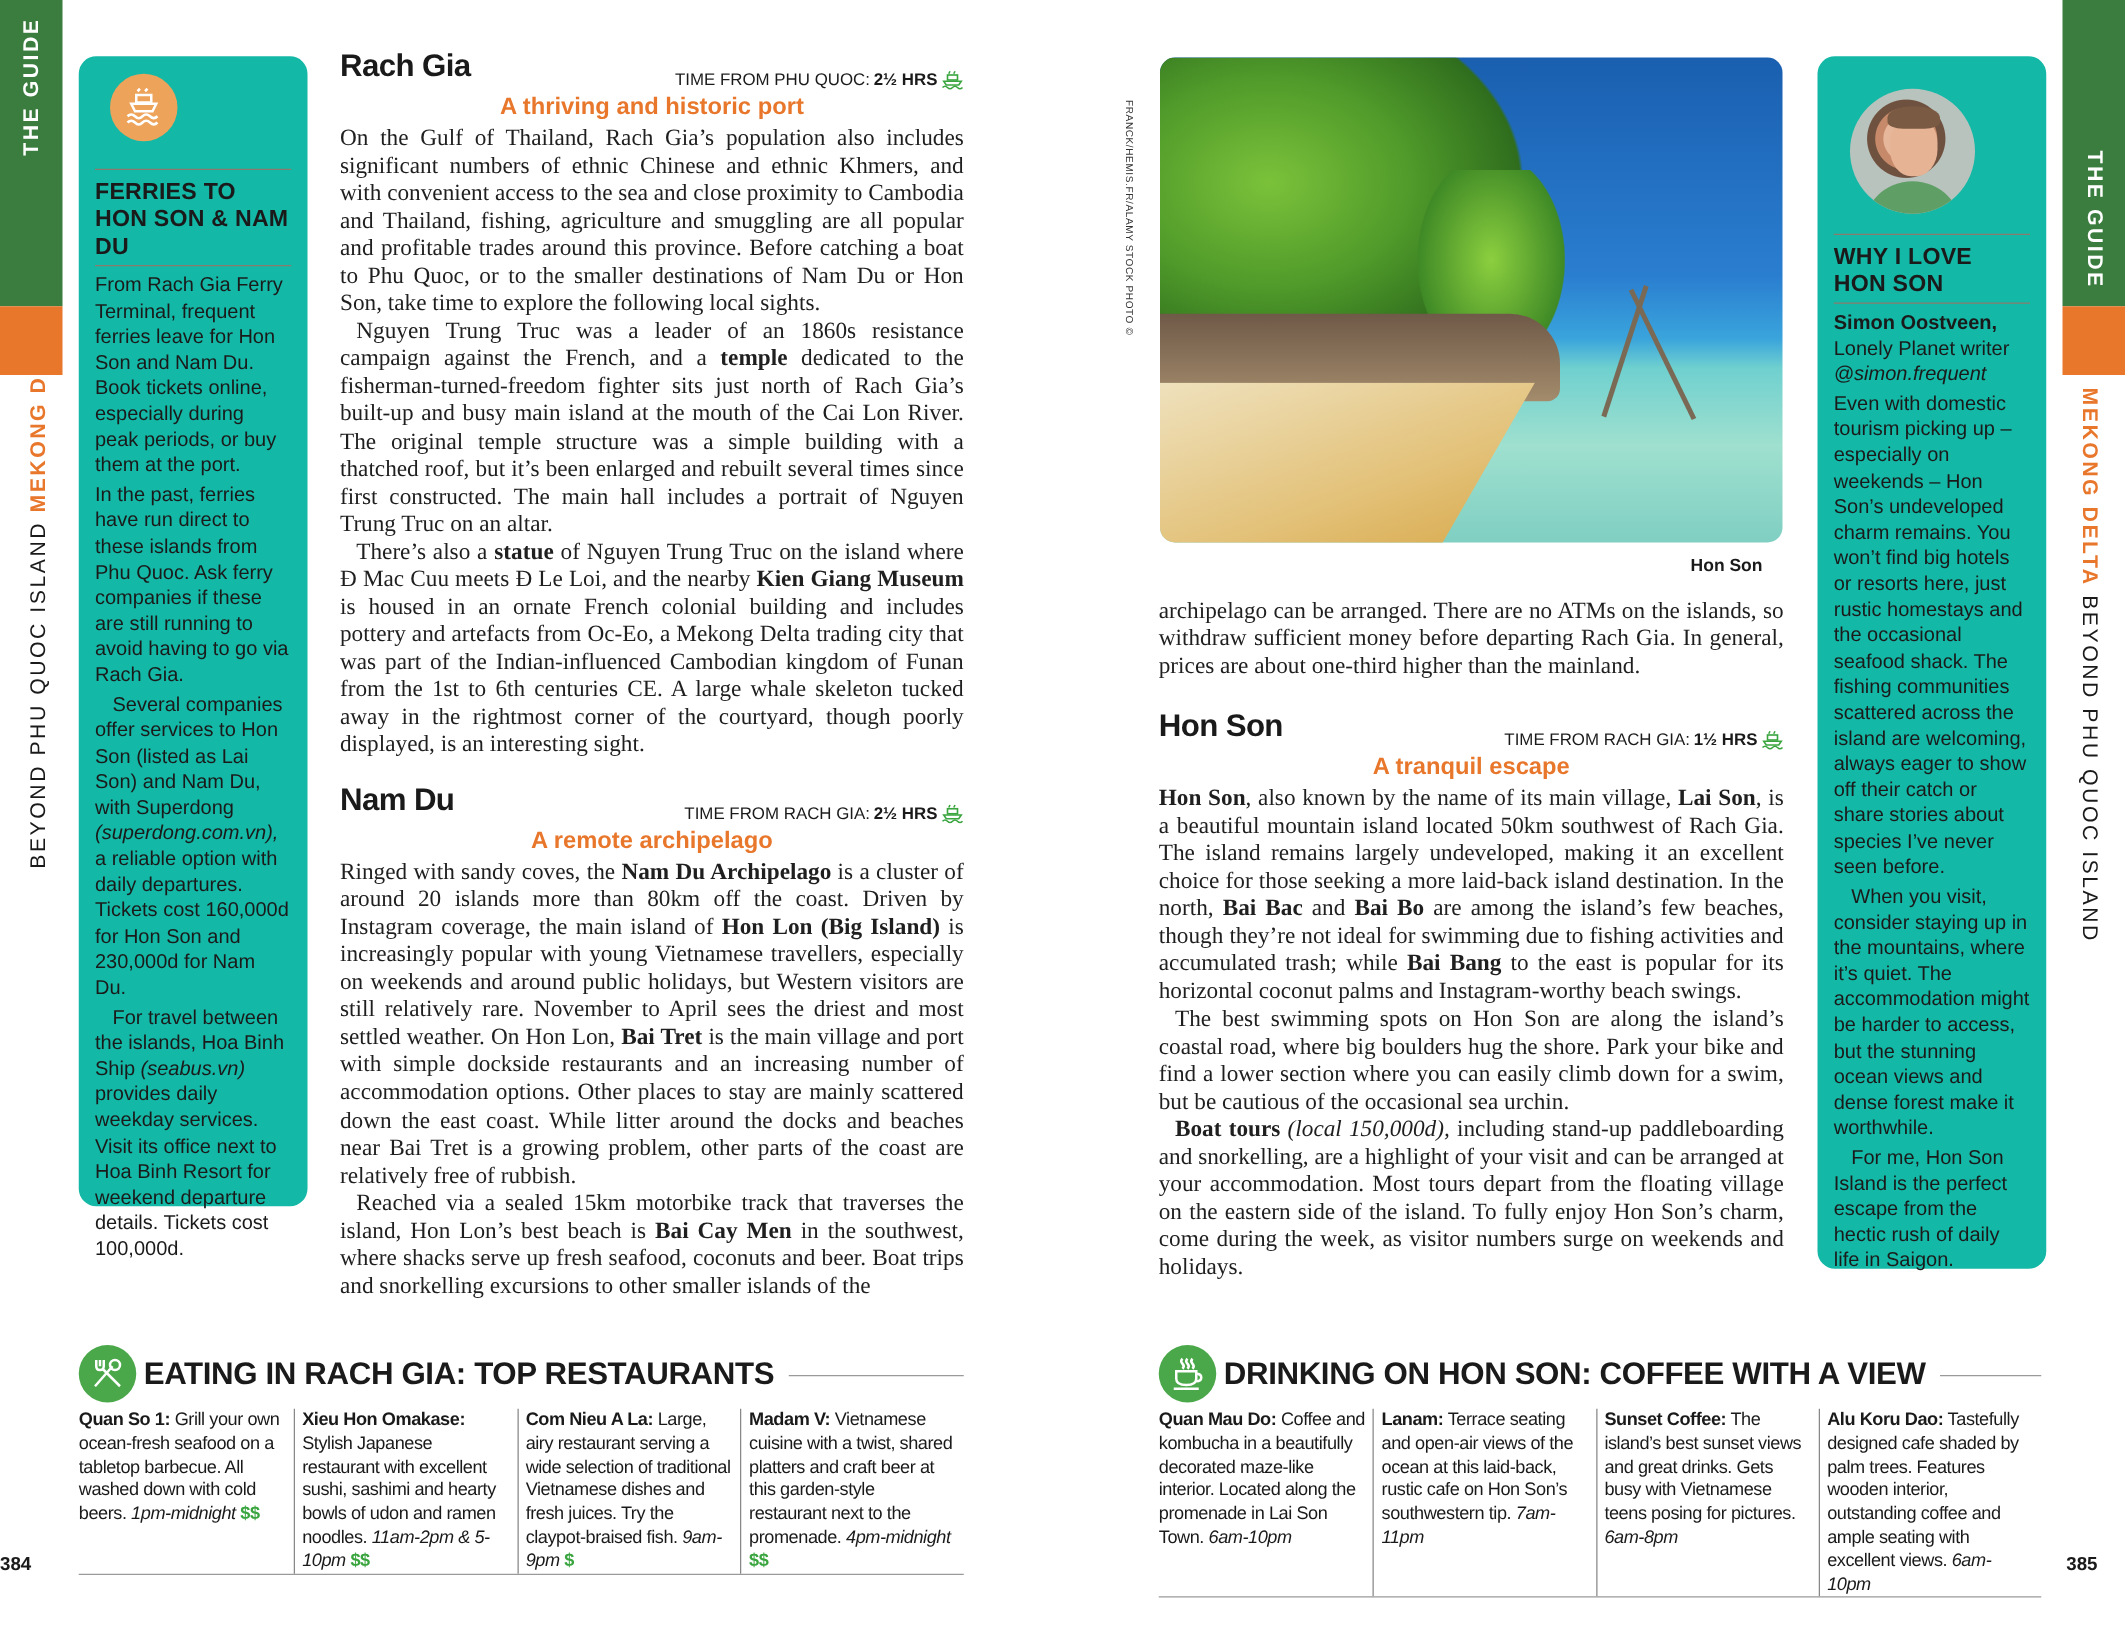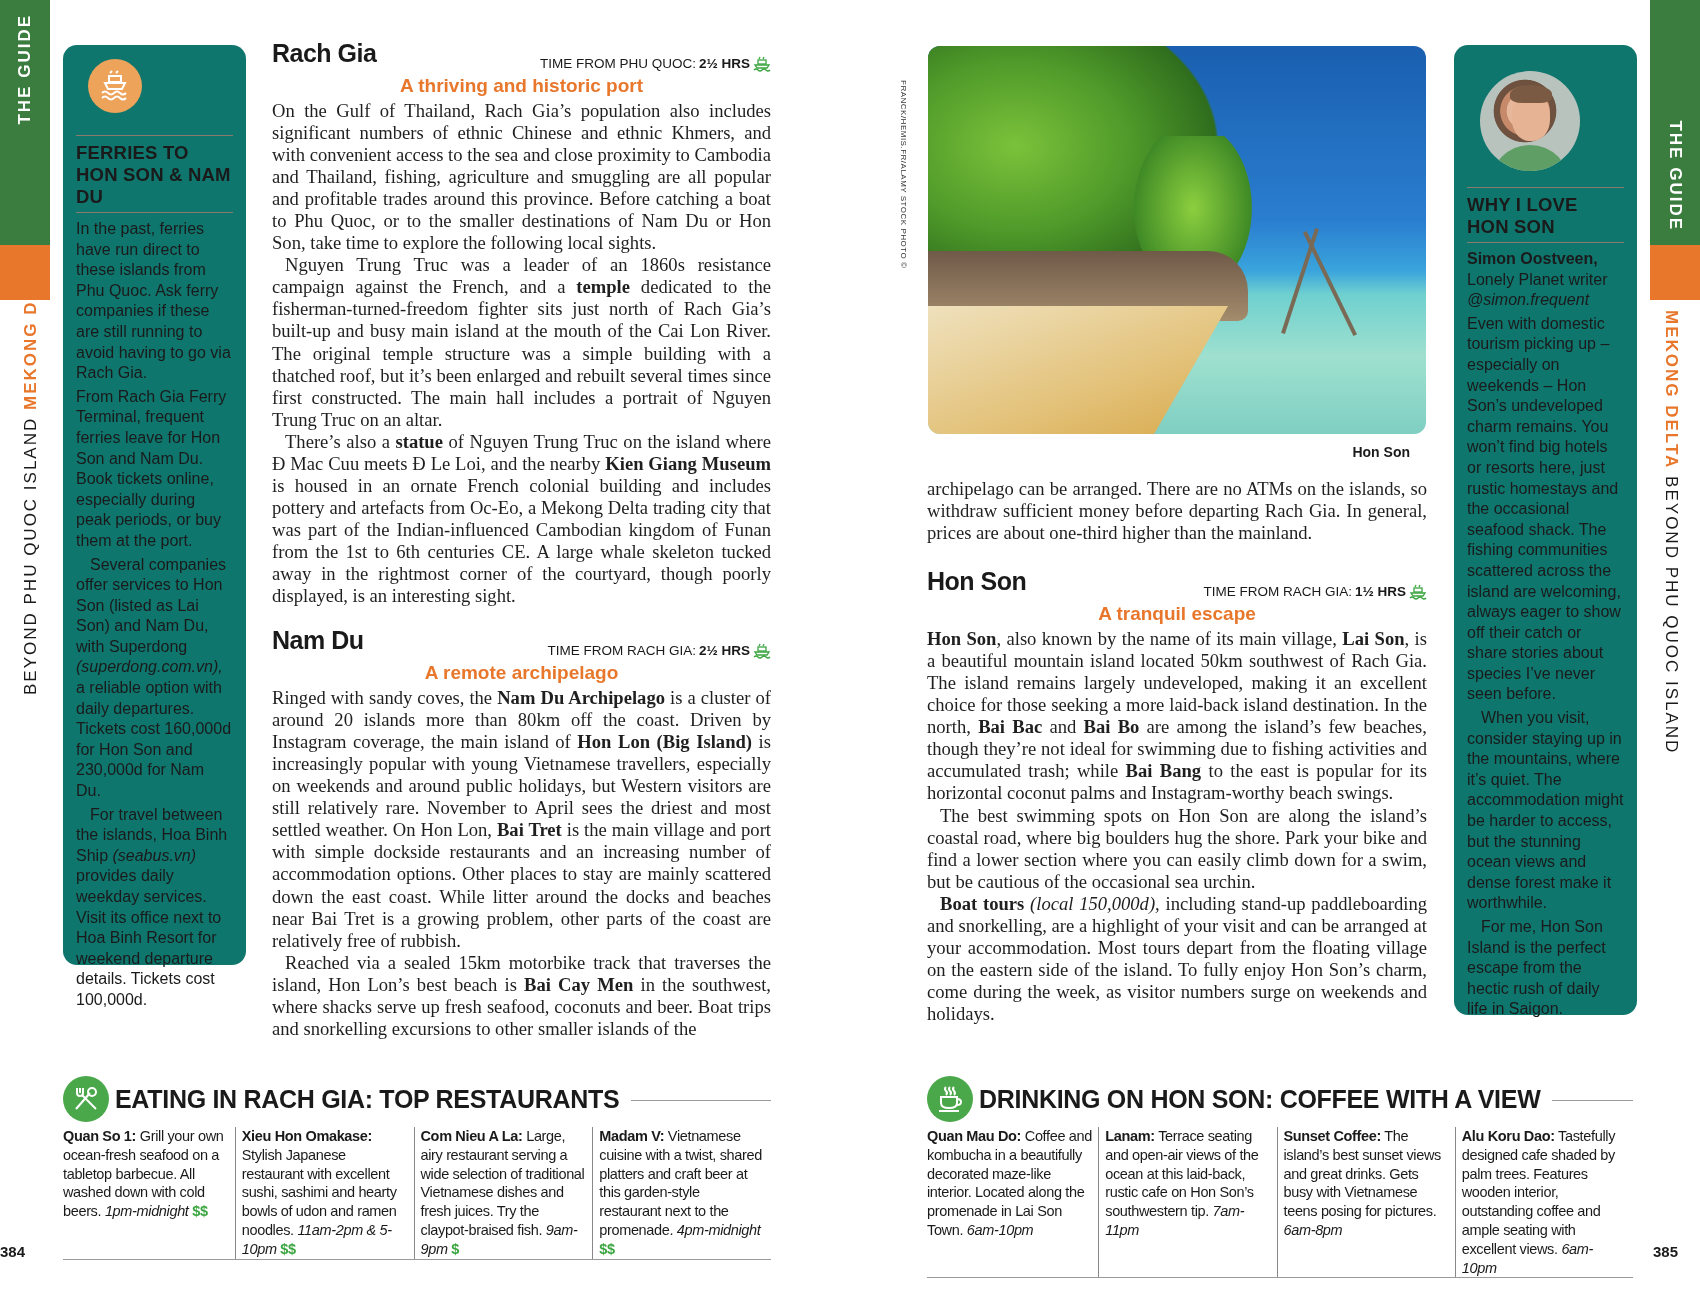--- a/index.html
+++ b/index.html
@@ -22,21 +22,21 @@
   .vert-label {
     position: absolute; height: 50px; line-height: 50px; font-size: 17px; letter-spacing: 2px;
     white-space: nowrap; color: #1a1a1a;
   }
   .side-tab.left .vert-label { transform-origin: 0 0; transform: rotate(-90deg); top: 695px; left: 6px; width: 390px; text-align: right; }
   .side-tab.right .vert-label { transform-origin: 0 0; transform: rotate(90deg); top: 310px; left: 46px; width: 390px; text-align: left; }
   .vert-label .accent { color: #e8772c; font-weight: bold; }
 
   
   .sidebox {
-    position: absolute; background: #0f766e; border-radius: 14px; padding: 14px 13px 12px 13px;
+    position: absolute; background: #14b8a6; border-radius: 14px; padding: 14px 13px 12px 13px;
     font-size: 16px; line-height: 20.6px; color: #1a1a1a;
   }
   .sidebox.ferries { left: 63px; top: 45px; width: 183px; height: 920px; }
   .sidebox.love { left: 1454px; top: 45px; width: 183px; height: 970px; }
   .sidebox .sb-icon { width: 54px; height: 54px; border-radius: 50%; background: #eea35a; display: flex; align-items: center; justify-content: center; margin-left: 12px; margin-bottom: 22px; }
   .sidebox .rule { border-top: 1.5px solid #8a7b6e; margin: 0 0 6px 0; }
   .sidebox h3 { font-size: 18.5px; line-height: 22px; font-weight: bold; letter-spacing: 0.2px; margin-bottom: 4px; }
   .sidebox p { margin-bottom: 3px; }
   .sidebox p.indent { text-indent: 14px; }
   .avatar { width: 100px; height: 100px; border-radius: 50%; margin: 12px 0 16px 13px; overflow: hidden; background: radial-gradient(circle at 45% 40%, #e7b79b 0 22%, #c68a6a 23% 30%, #6f5140 31% 38%, #b8c3bd 39% 100%); position: relative; }
@@ -118,22 +118,22 @@
       <path d="M12 4 l2 -2 M18 4 l2 -2"></path>
       <rect x="11" y="7" width="12" height="6"></rect>
       <path d="M7 14 h20 l-3 6 h-14 z"></path>
       <path d="M4 24 q3 -3 6 0 t6 0 t6 0 t6 0"></path>
       <path d="M4 29 q3 -3 6 0 t6 0 t6 0 t6 0"></path>
     </svg>
   </div>
   <div class="rule"></div>
   <h3>FERRIES TO HON SON &amp; NAM DU</h3>
   <div class="rule"></div>
+  <p>From Rach Gia Ferry Terminal, frequent ferries leave for Hon Son and Nam Du. Book tickets online, especially during peak periods, or buy them at the port.</p>
   <p>In the past, ferries have run direct to these islands from Phu Quoc. Ask ferry companies if these are still running to avoid having to go via Rach Gia.</p>
-  <p>From Rach Gia Ferry Terminal, frequent ferries leave for Hon Son and Nam Du. Book tickets online, especially during peak periods, or buy them at the port.</p>
   <p class="indent"><span>Several companies offer services to Hon Son (listed as Lai Son) and Nam Du, with Superdong </span><i>(superdong.com.vn),</i><span> a reliable option with daily departures. Tickets cost 160,000d for Hon Son and 230,000d for Nam Du.</span></p>
   <p class="indent"><span>For travel between the islands, Hoa Binh Ship </span><i>(seabus.vn)</i><span> provides daily weekday services. Visit its office next to Hoa Binh Resort for weekend departure details. Tickets cost 100,000d.</span></p>
 </aside>
 
 <section class="col left">
   <div class="sec-head">
     <div class="sec-title">Rach Gia</div>
     <div class="sec-time">
       <span>TIME FROM PHU QUOC: </span>
         <b>2½ HRS</b>

